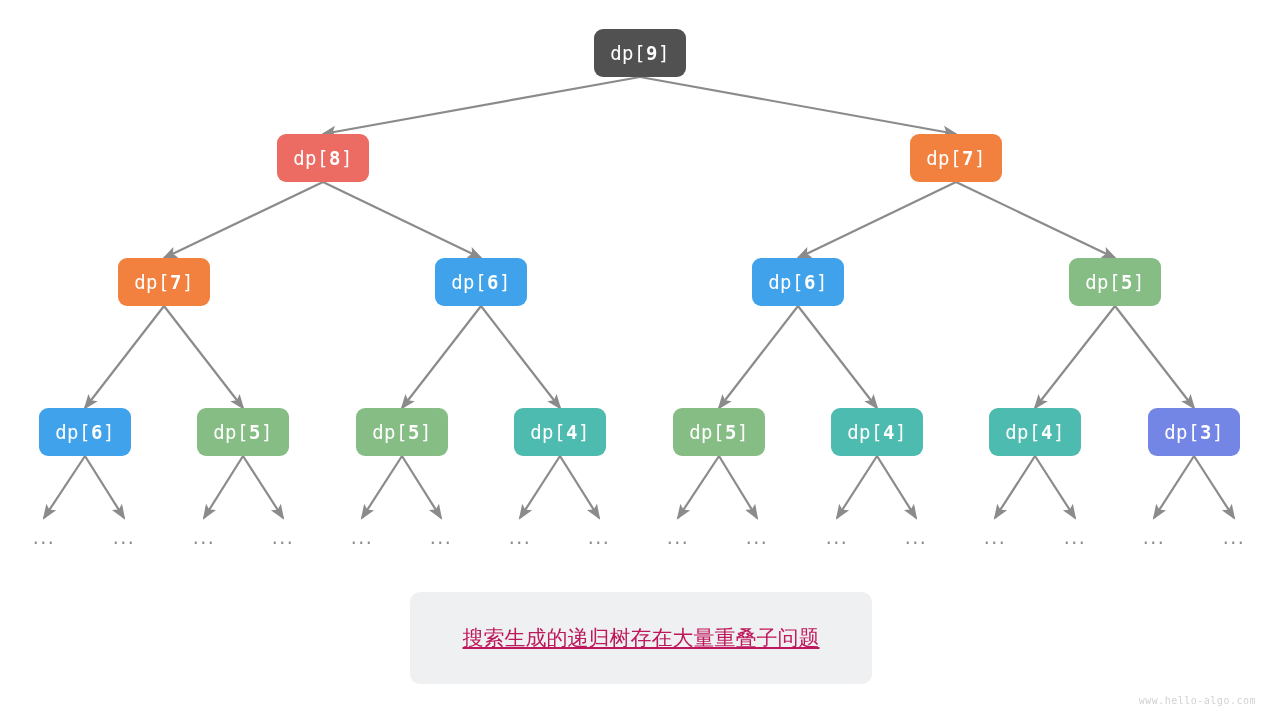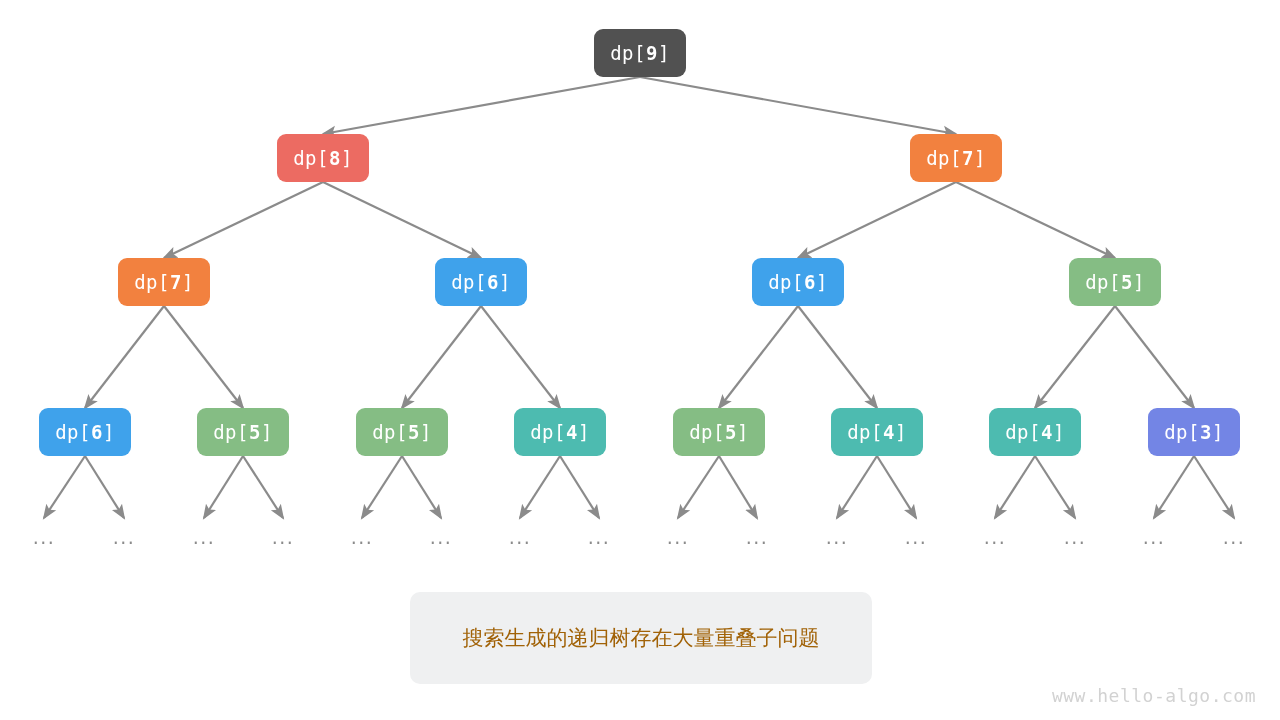--- a/index.html
+++ b/index.html
@@ -56,38 +56,39 @@
     height: 92px;
     background: #eff0f1;
     border-radius: 10px;
     display: flex;
     flex-direction: column;
     align-items: center;
     justify-content: center;
     z-index: 3;
   }
   #caption .line {
-    color: #a16207;
+    color: #be185d;
     font-size: 21px;
     line-height: 33px;
     font-family: "DejaVu Sans", sans-serif;
     white-space: nowrap;
+    text-decoration: underline;
   }
   #caption .line sup {
     font-size: 13px;
     font-weight: bold;
     vertical-align: super;
   }
   #watermark {
     position: absolute;
     right: 24px;
     bottom: 14px;
     color: #d2d2d2;
     font-family: "DejaVu Sans Mono", monospace;
-    font-size: 18px;
+    font-size: 10px;
     letter-spacing: 0.5px;
     z-index: 3;
   }
 </style>
 </head>
 <body>
 
 <div id="canvas">
 
   <svg id="edge-layer" viewBox="0 0 1280 720">

